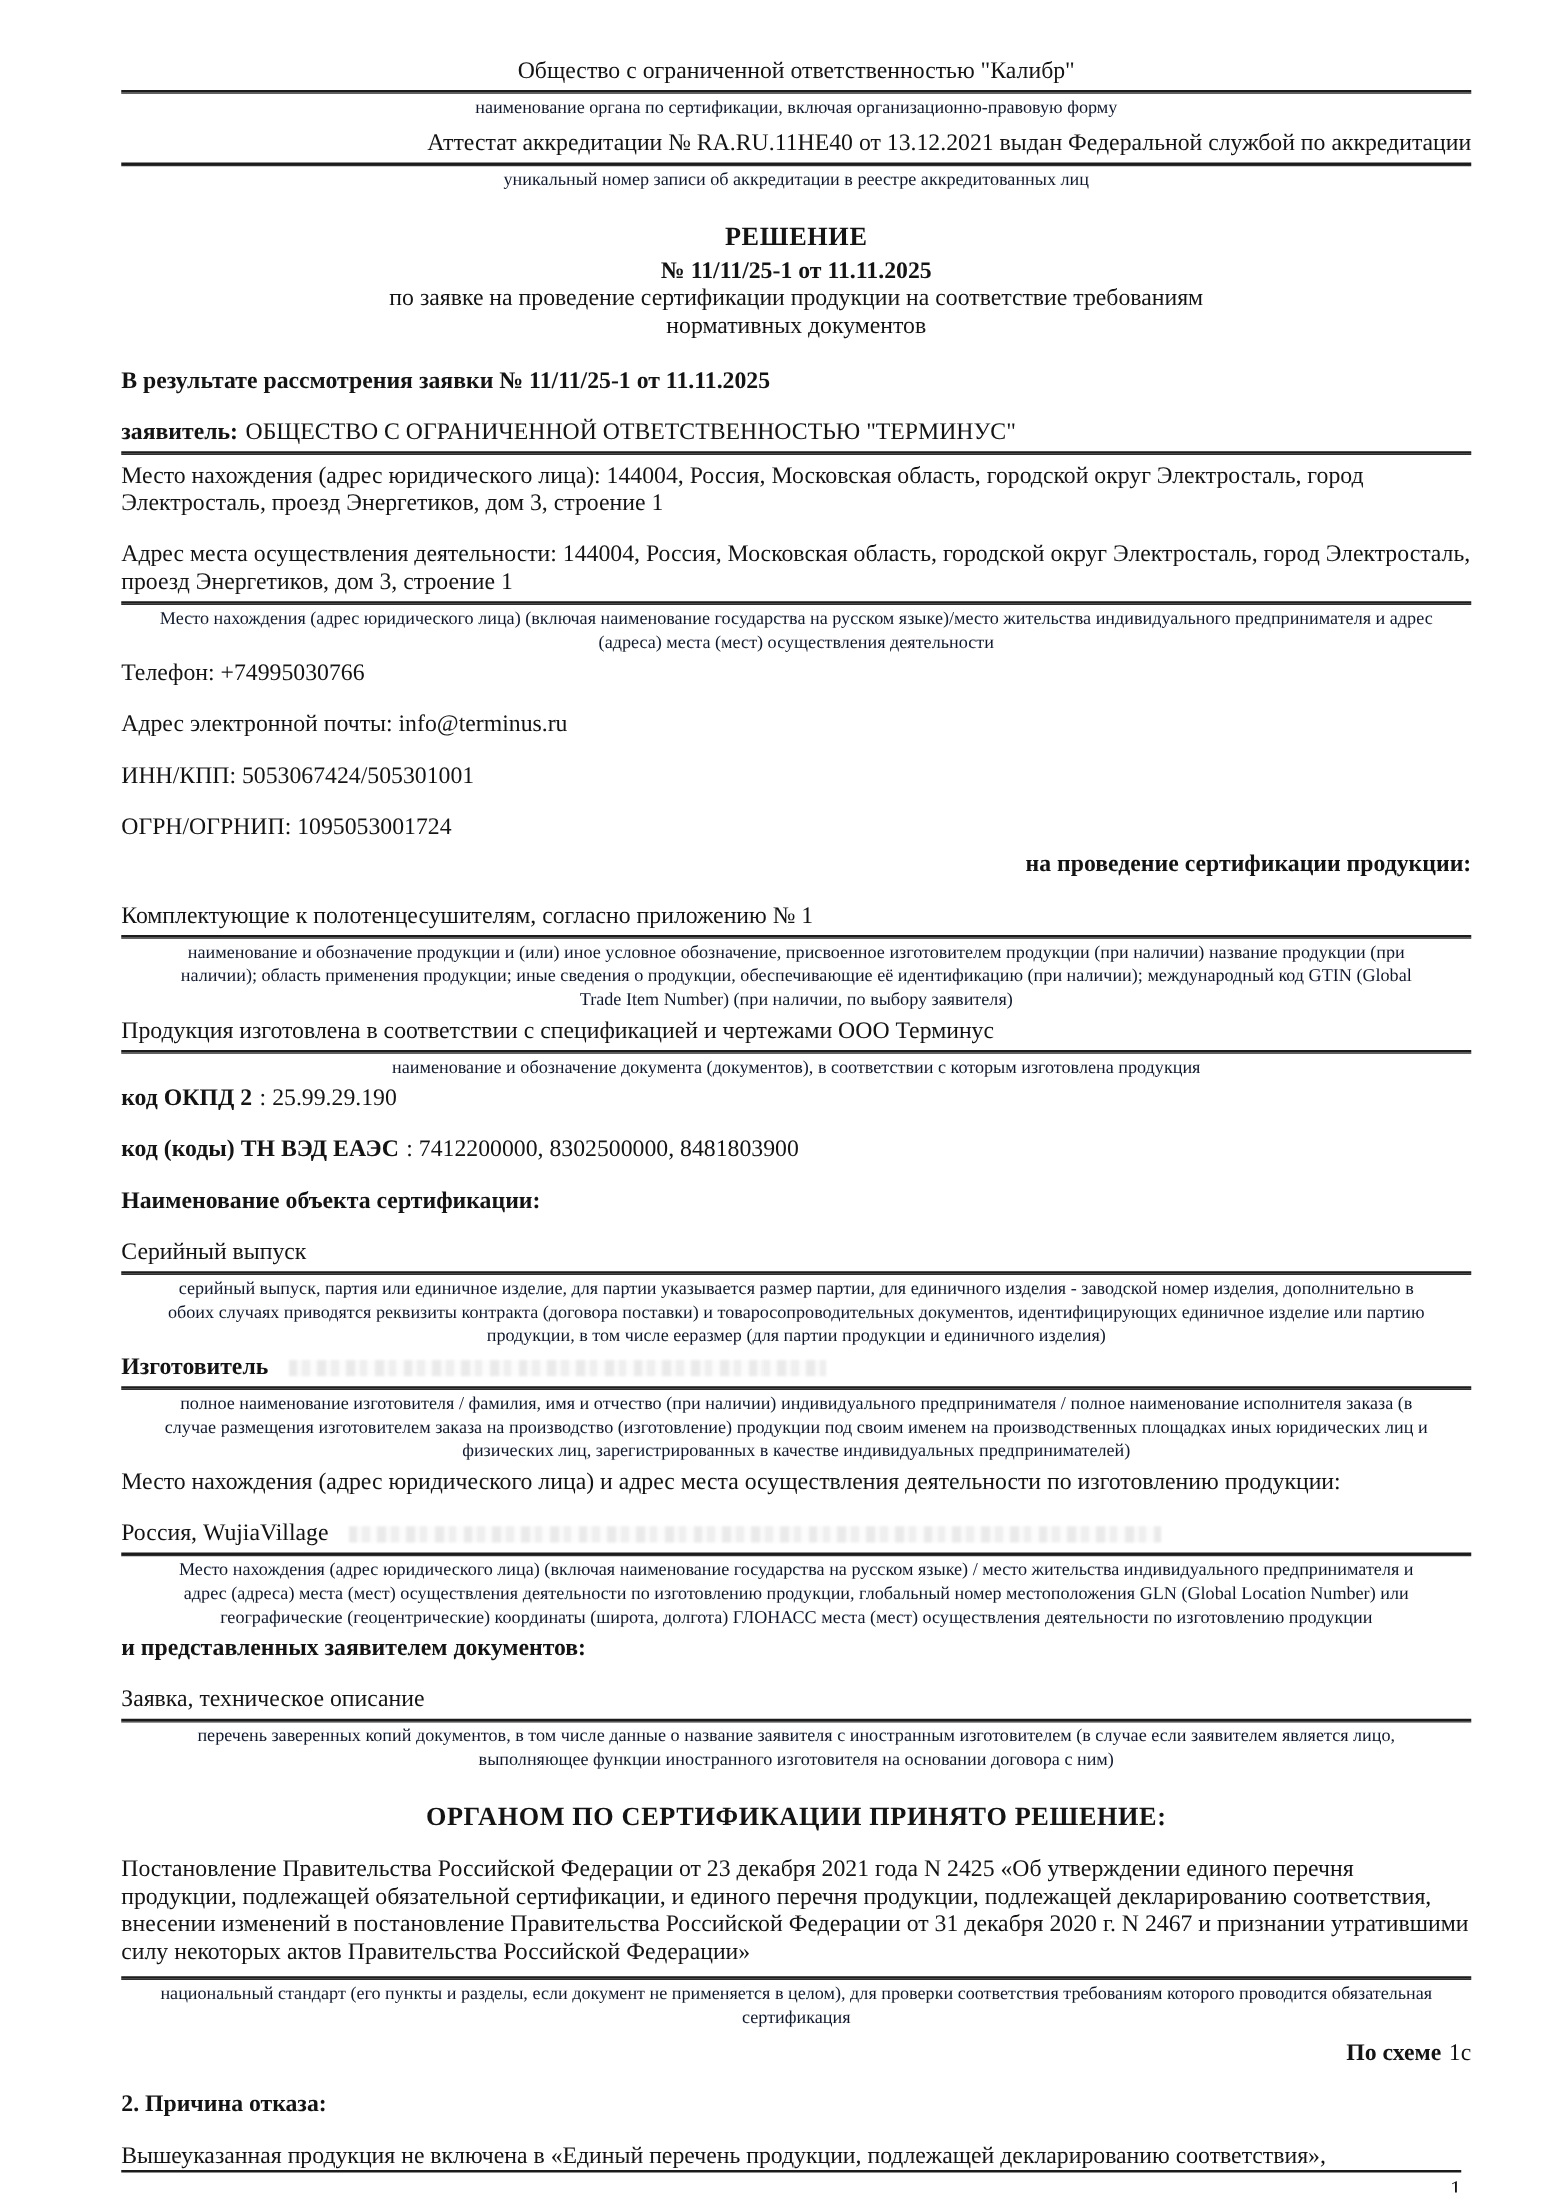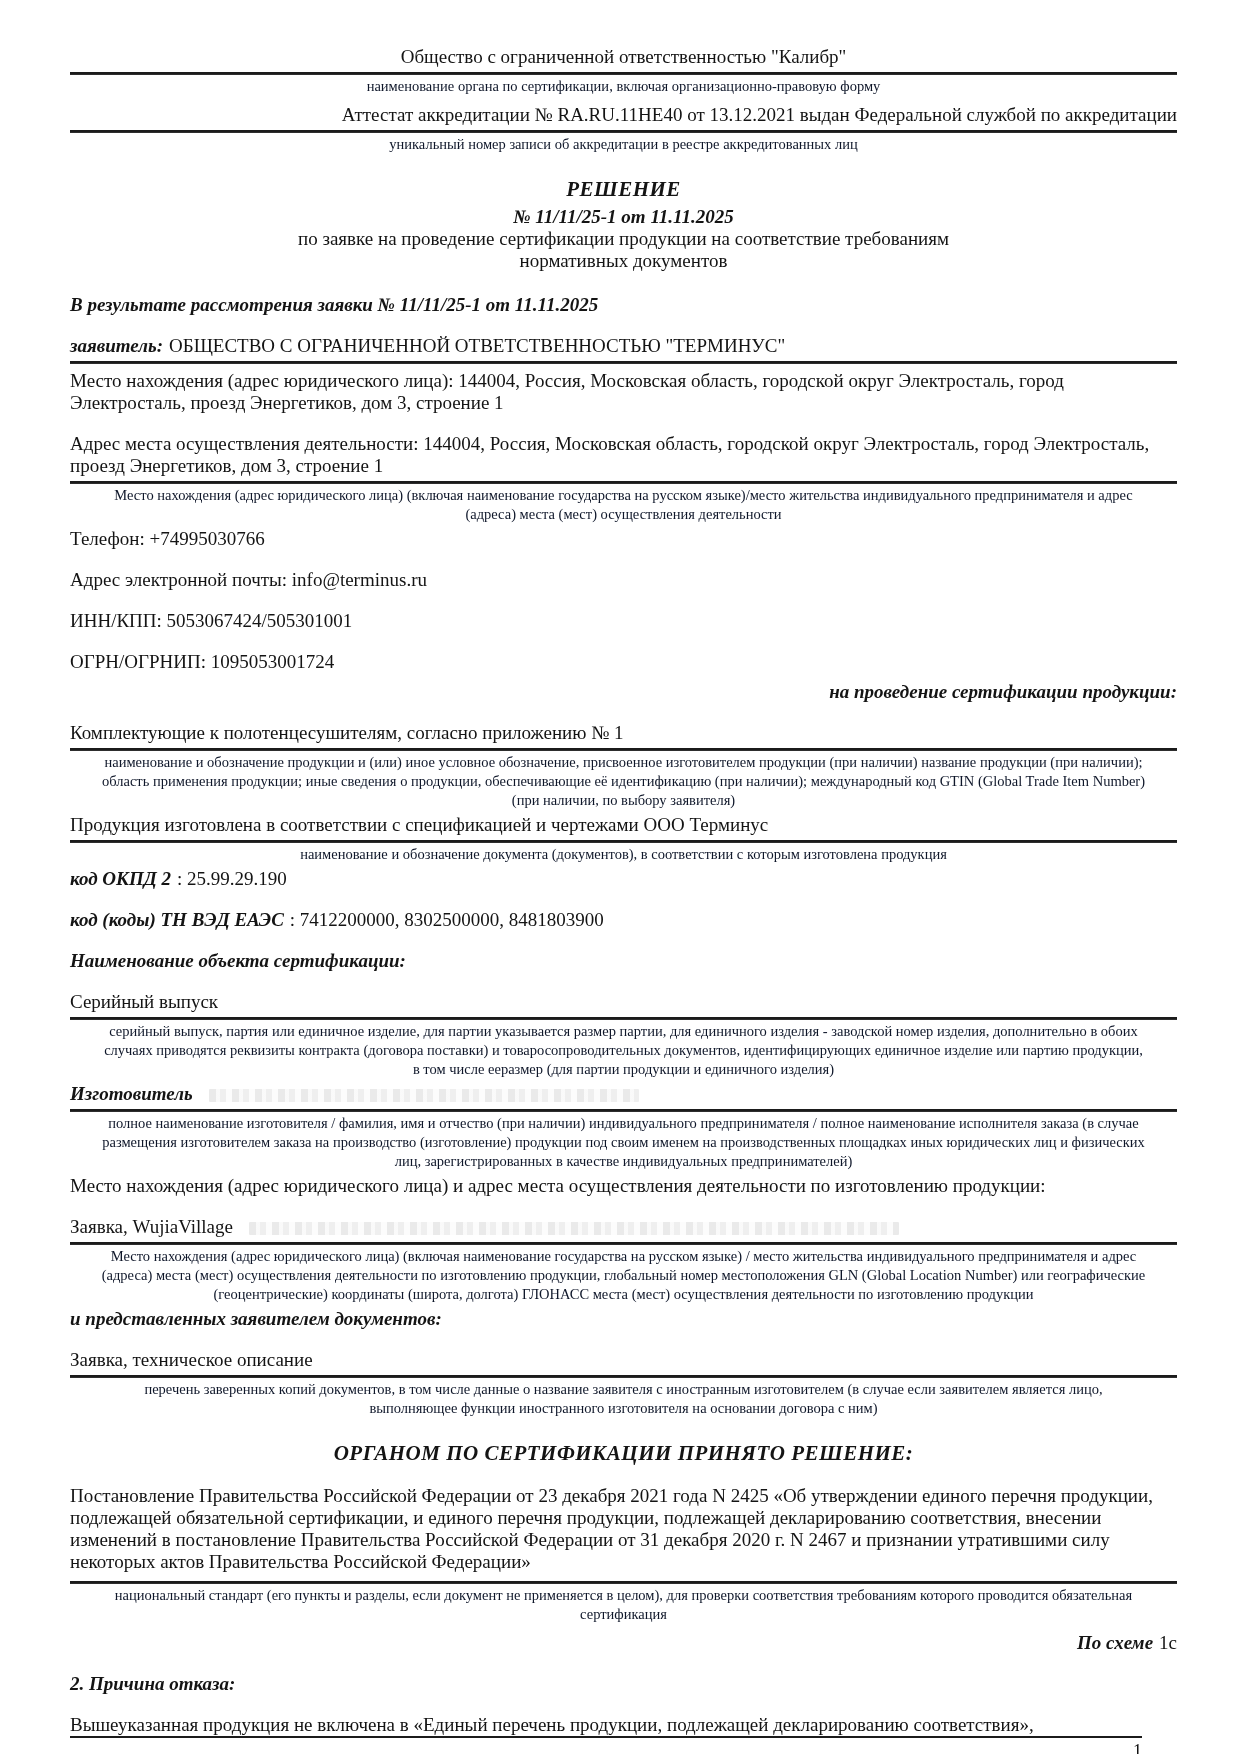--- a/index.html
+++ b/index.html
@@ -6,26 +6,26 @@
   body {
     width: 1240px; height: 1754px;
     background: #ffffff;
     color: #141414;
     font-family: "Liberation Serif", "DejaVu Serif", serif;
     overflow: hidden;
   }
   .doc {
     box-sizing: border-box;
     width: 1240px; height: 1754px;
-    padding: 46px 63px 0 70px;
+    padding: 46px 63px 0 97px;
     display: flex; flex-direction: column;
     font-size: 19px; line-height: 22px;
   }
   .center { text-align: center; }
-  .b { font-weight: bold; font-style: italic; }
+  .b { font-weight: bold; }
   .t { font-size: 19px; line-height: 22px; }
   .big-title { font-size: 21px; line-height: 26px; letter-spacing: .5px; }
   .caption {
     font-size: 14.5px; line-height: 19px;
     text-align: center;
     padding: 0 30px;
     color: #0f172a;
   }
   .rule {
     border-top: 2.5px solid #1b1b1b;
@@ -115,21 +115,21 @@
   <div class="rule sp-xs"></div>
   <div class="caption">серийный выпуск, партия или единичное изделие, для партии указывается размер партии, для единичного изделия - заводской номер изделия, дополнительно в обоих случаях приводятся реквизиты контракта (договора поставки) и товаросопроводительных документов, идентифицирующих единичное изделие или партию продукции, в том числе ееразмер (для партии продукции и единичного изделия)</div>
 
   <div class="row sp-xs">
     <span class="b">Изготовитель</span><span class="ghost ghost-manufacturer"></span>
   </div>
   <div class="rule"></div>
   <div class="caption">полное наименование изготовителя / фамилия, имя и отчество (при наличии) индивидуального предпринимателя / полное наименование исполнителя заказа (в случае размещения изготовителем заказа на производство (изготовление) продукции под своим именем на производственных площадках иных юридических лиц и физических лиц, зарегистрированных в качестве индивидуальных предпринимателей)</div>
   <div class="row sp-xs">Место нахождения (адрес юридического лица) и адрес места осуществления деятельности по изготовлению продукции:</div>
   <div class="row">
-    <span>Заявка, WujiaVillage</span><span class="ghost ghost-address"></span>
+    <span>Россия, WujiaVillage</span><span class="ghost ghost-address"></span>
   </div>
   <div class="rule sp-xs"></div>
   <div class="caption">Место нахождения (адрес юридического лица) (включая наименование государства на русском языке) / место жительства индивидуального предпринимателя и адрес (адреса) места (мест) осуществления деятельности по изготовлению продукции, глобальный номер местоположения GLN (Global Location Number) или географические (геоцентрические) координаты (широта, долгота) ГЛОНАСС места (мест) осуществления деятельности по изготовлению продукции</div>
 
   <div class="b t sp-xs">и представленных заявителем документов:</div>
   <div class="row">Заявка, техническое описание</div>
   <div class="rule sp-xs"></div>
   <div class="caption">перечень заверенных копий документов, в том числе данные о название заявителя с иностранным изготовителем (в случае если заявителем является лицо, выполняющее функции иностранного изготовителя на основании договора с ним)</div>
 
   <div class="center b big-title sp-l">ОРГАНОМ ПО СЕРТИФИКАЦИИ ПРИНЯТО РЕШЕНИЕ:</div>

